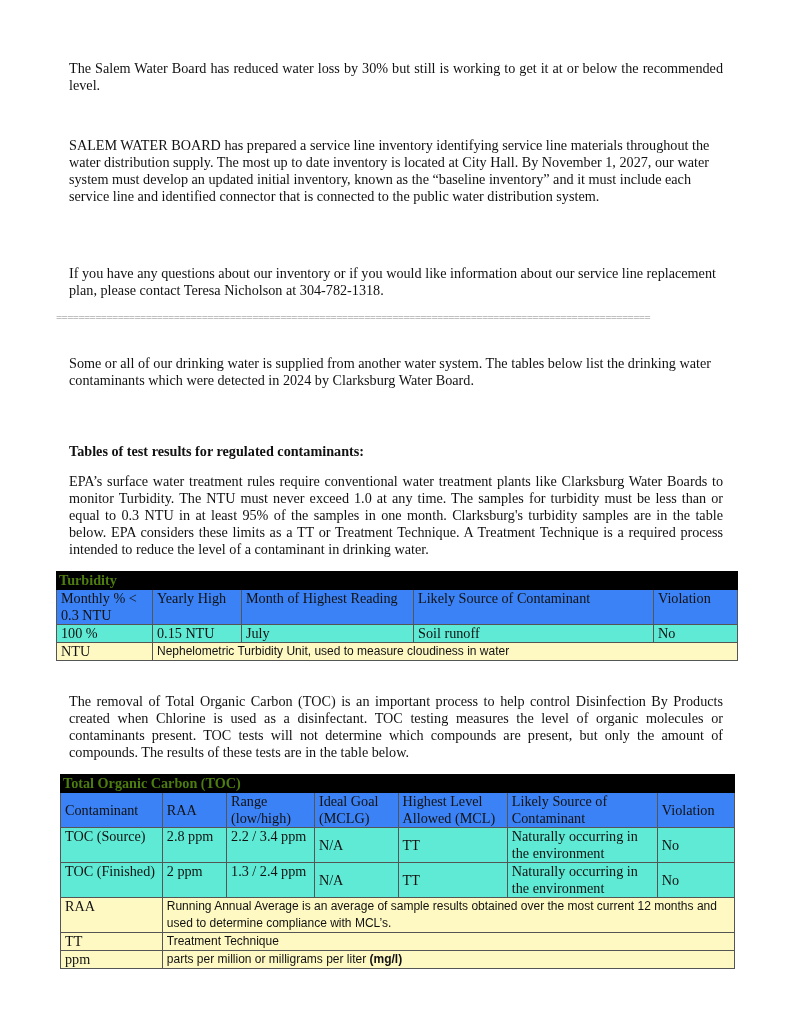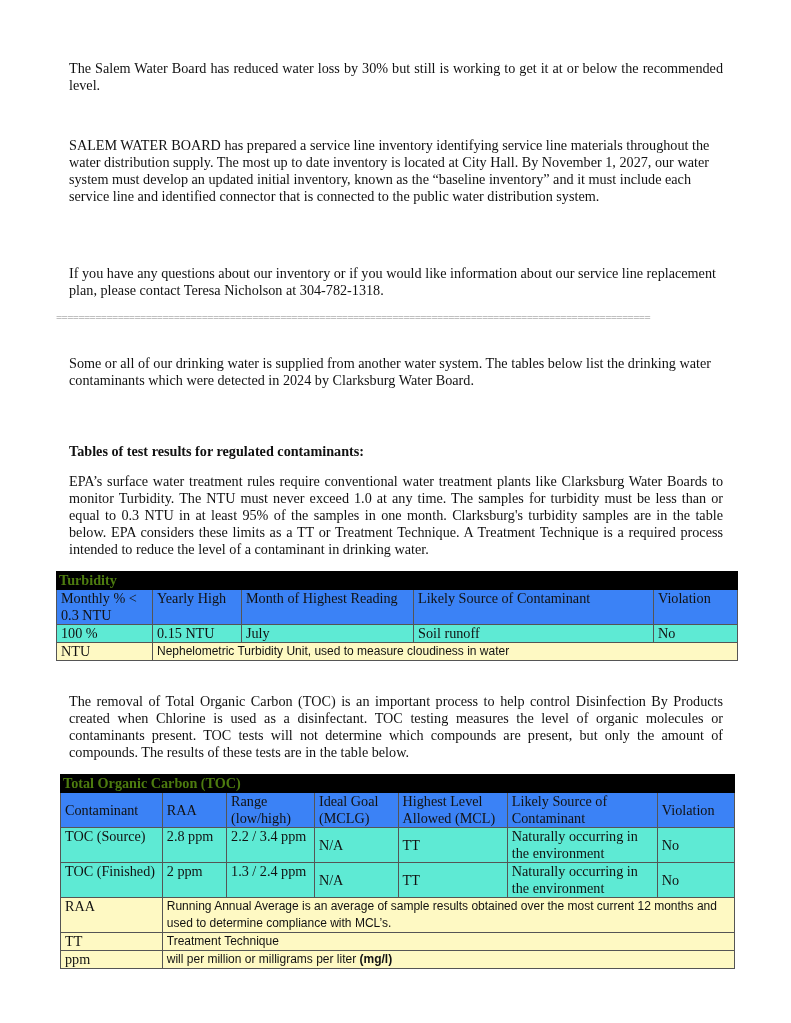--- a/index.html
+++ b/index.html
@@ -121,18 +121,18 @@
     <tr class="blue">
       <td class="c">RAA</td>
       <td colspan="6" class="sans">Running Annual Average is an average of sample results obtained over the most current 12 months and used to determine compliance with MCL’s.</td>
     </tr>
     <tr class="blue">
       <td class="c">TT</td>
       <td colspan="6" class="sans">Treatment Technique</td>
     </tr>
     <tr class="blue">
       <td class="c">ppm</td>
-      <td colspan="6" class="sans"><span>will per million or milligrams per liter</span> <b>(mg/l)</b></td>
+      <td colspan="6" class="sans"><span>parts per million or milligrams per liter</span> <b>(mg/l)</b></td>
     </tr>
   </tbody>
     </table>
 
 </div>
 
 </body></html>

